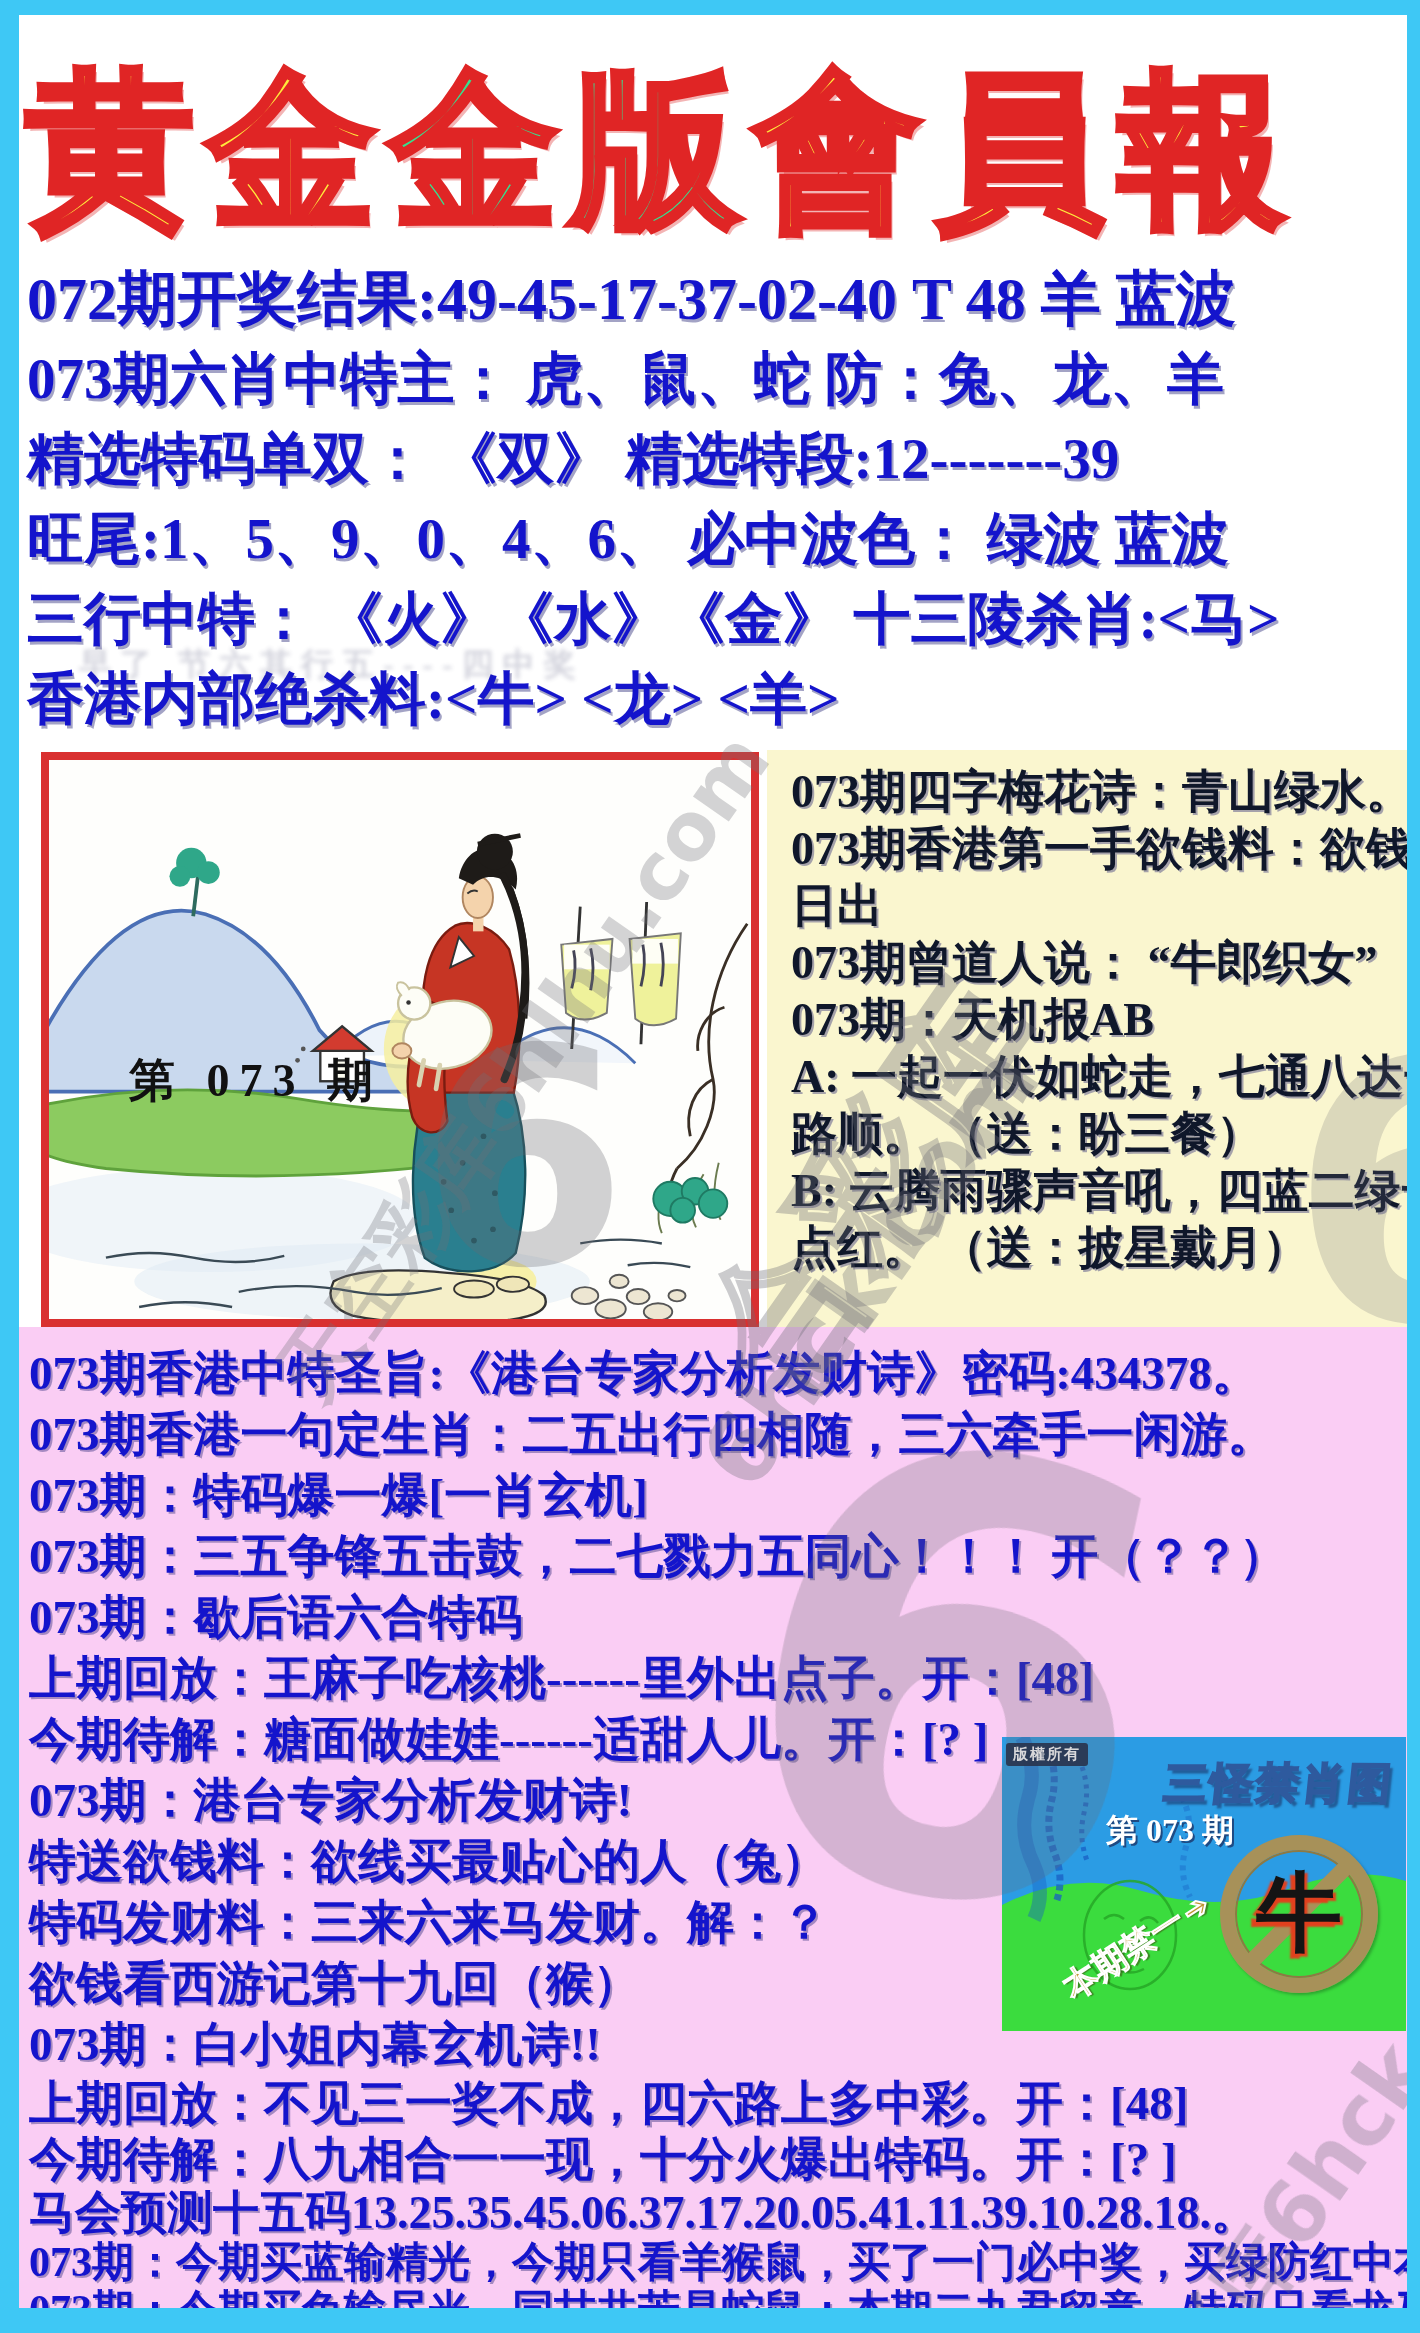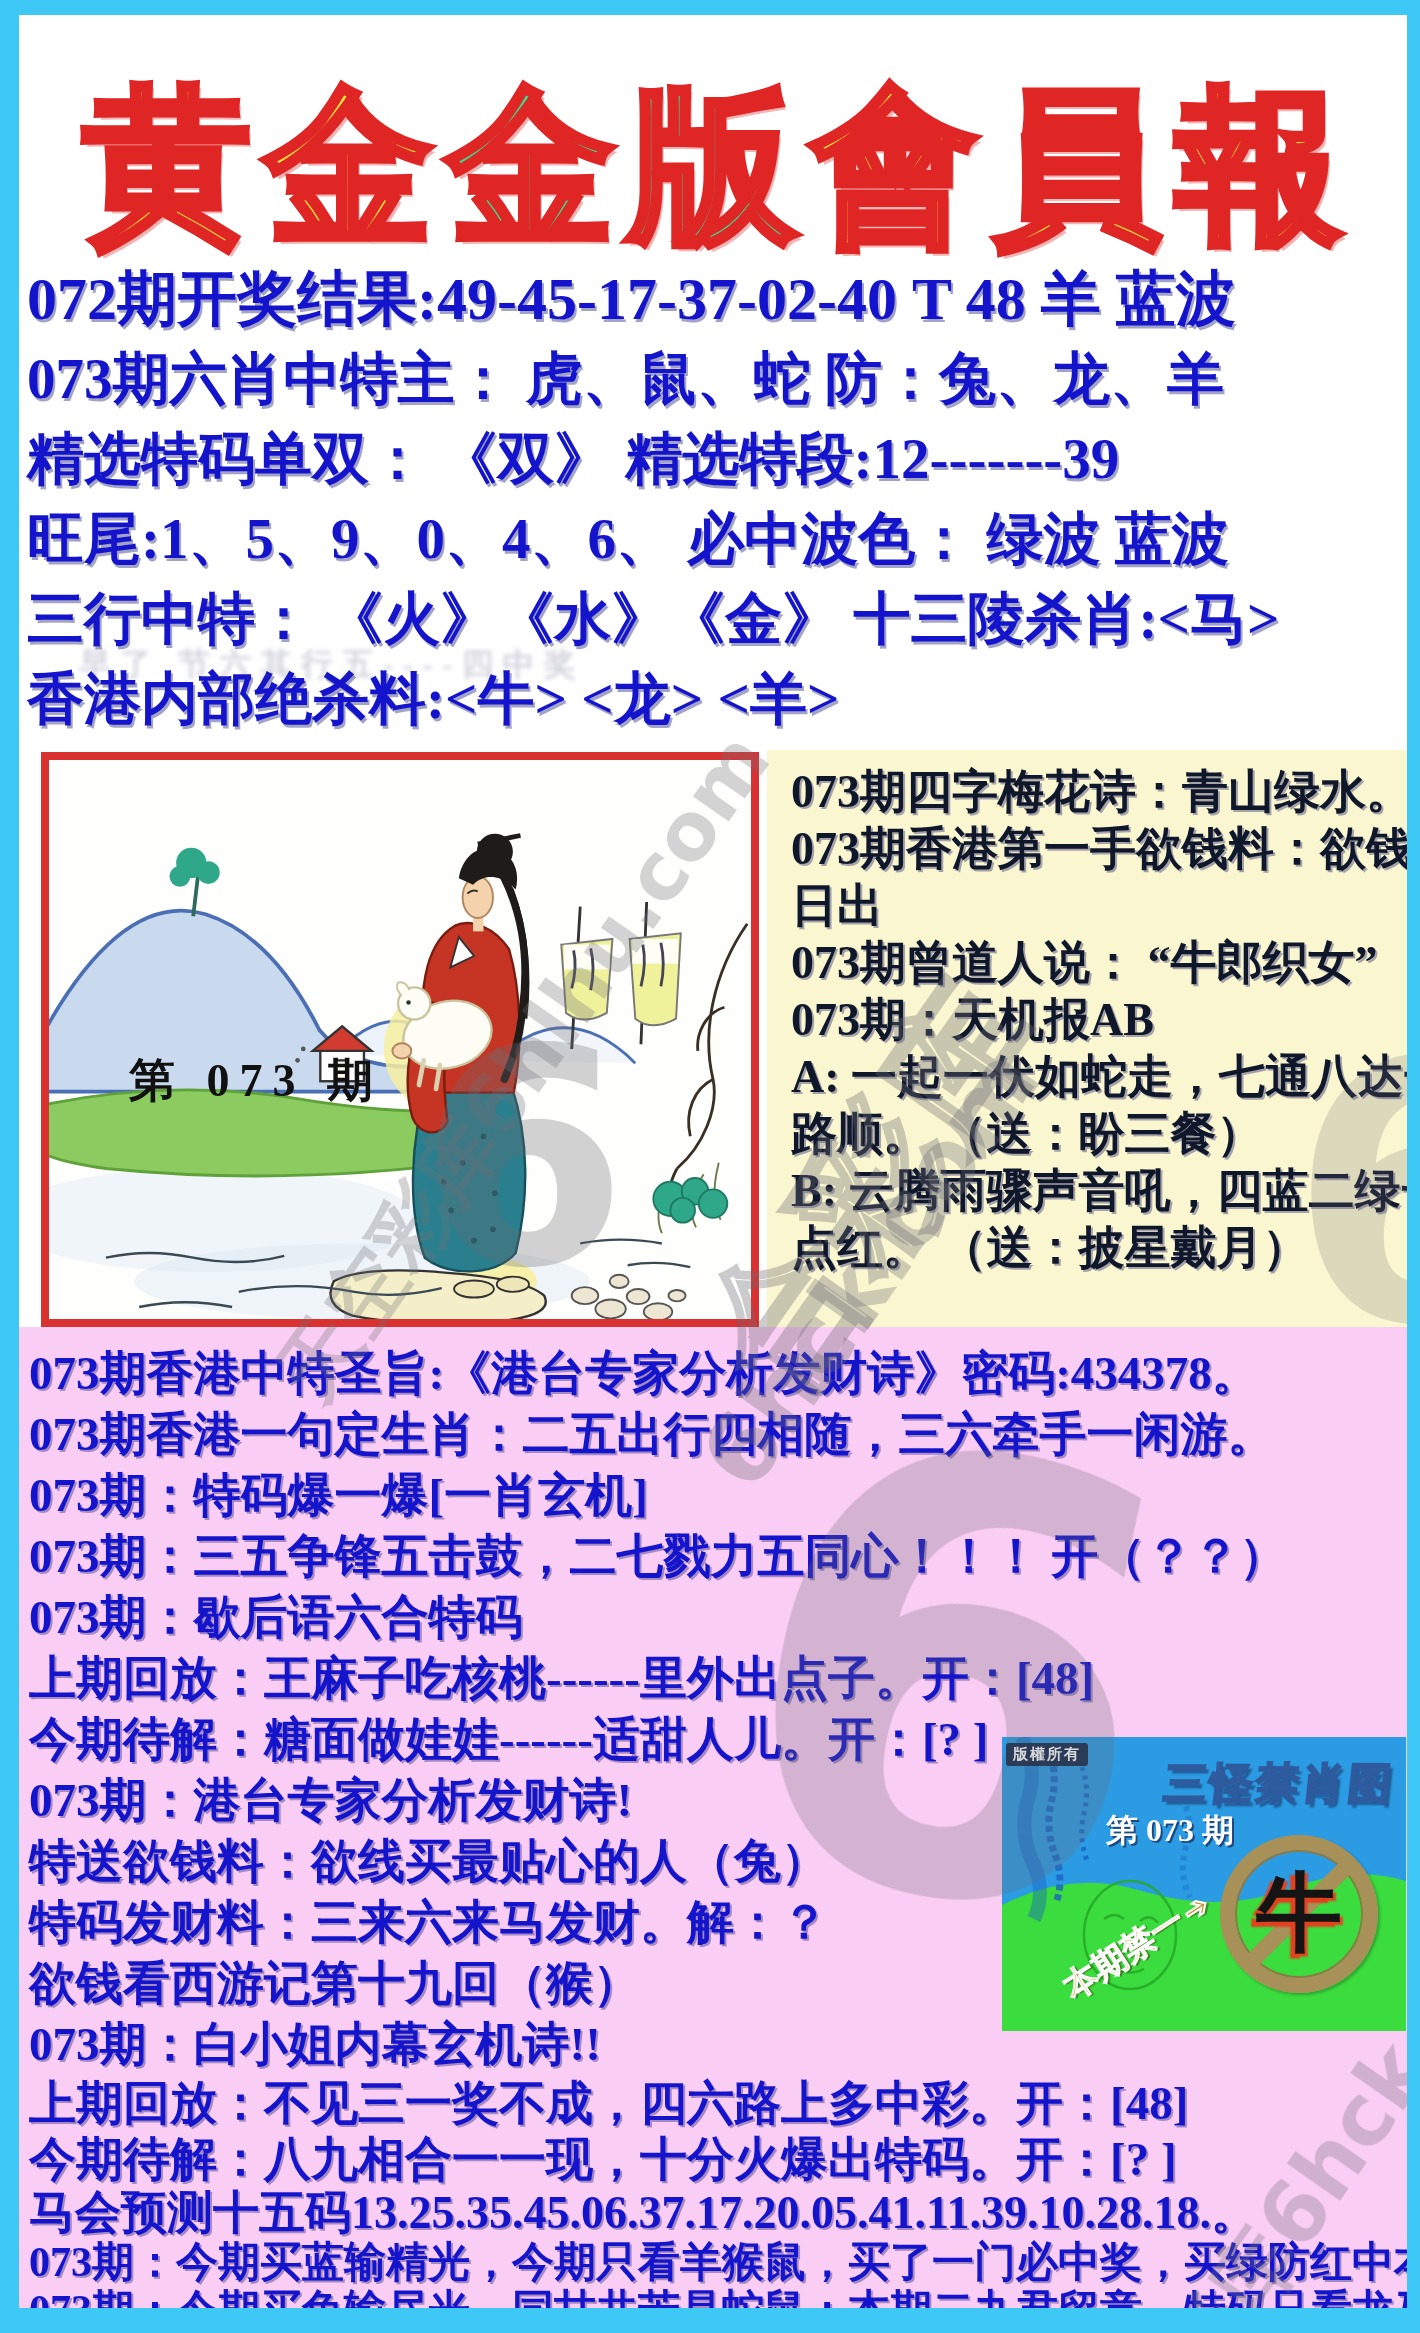--- a/index.html
+++ b/index.html
@@ -1,21 +1,21 @@
 <!DOCTYPE html>
 <html><head>
 <meta charset="utf-8">
 <style>
   html,body{margin:0;padding:0;background:#222;}
   #page{position:relative;width:1420px;height:2333px;background:#3EC8F5;overflow:hidden;
         font-family:"Liberation Serif","DejaVu Serif",serif;font-weight:bold;}
   .paper{position:absolute;left:19px;top:15px;width:1388px;height:2293px;background:#FFFFFF;overflow:hidden;}
 
   
-  .title{position:absolute;left:0;top:68px;width:100%;text-align:center;white-space:nowrap;}
+  .title{position:absolute;left:0;top:52px;width:100%;text-align:left;white-space:nowrap;}
   .tchar{font-size:168px;line-height:1;letter-spacing:0;display:inline-block;margin:0 7px;
          -webkit-text-stroke:6px #E02525;text-shadow:4px 5px 0 rgba(220,40,40,.35);}
 
   
   .toplines{position:absolute;left:8px;top:244px;width:1380px;}
   .topline{font-size:57px;line-height:80px;color:#1414CC;white-space:nowrap;
            text-shadow:2px 3px 0 rgba(25,25,110,.4);}
   .topline:first-child{font-size:60px;}
   .smudge{position:absolute;left:60px;top:628px;font-size:32px;color:#3A3C66;opacity:.22;
           filter:blur(2px);letter-spacing:9px;white-space:nowrap;}

